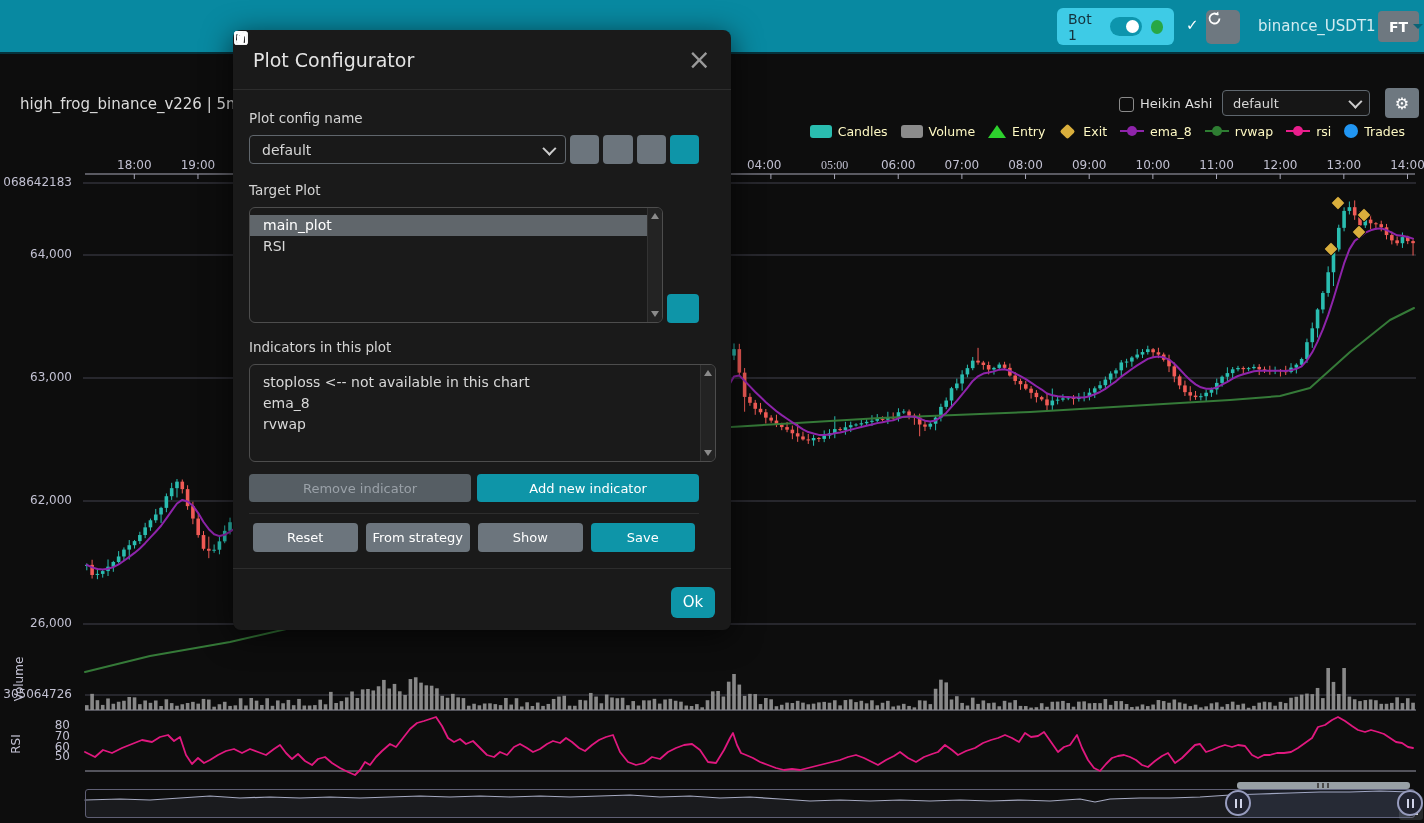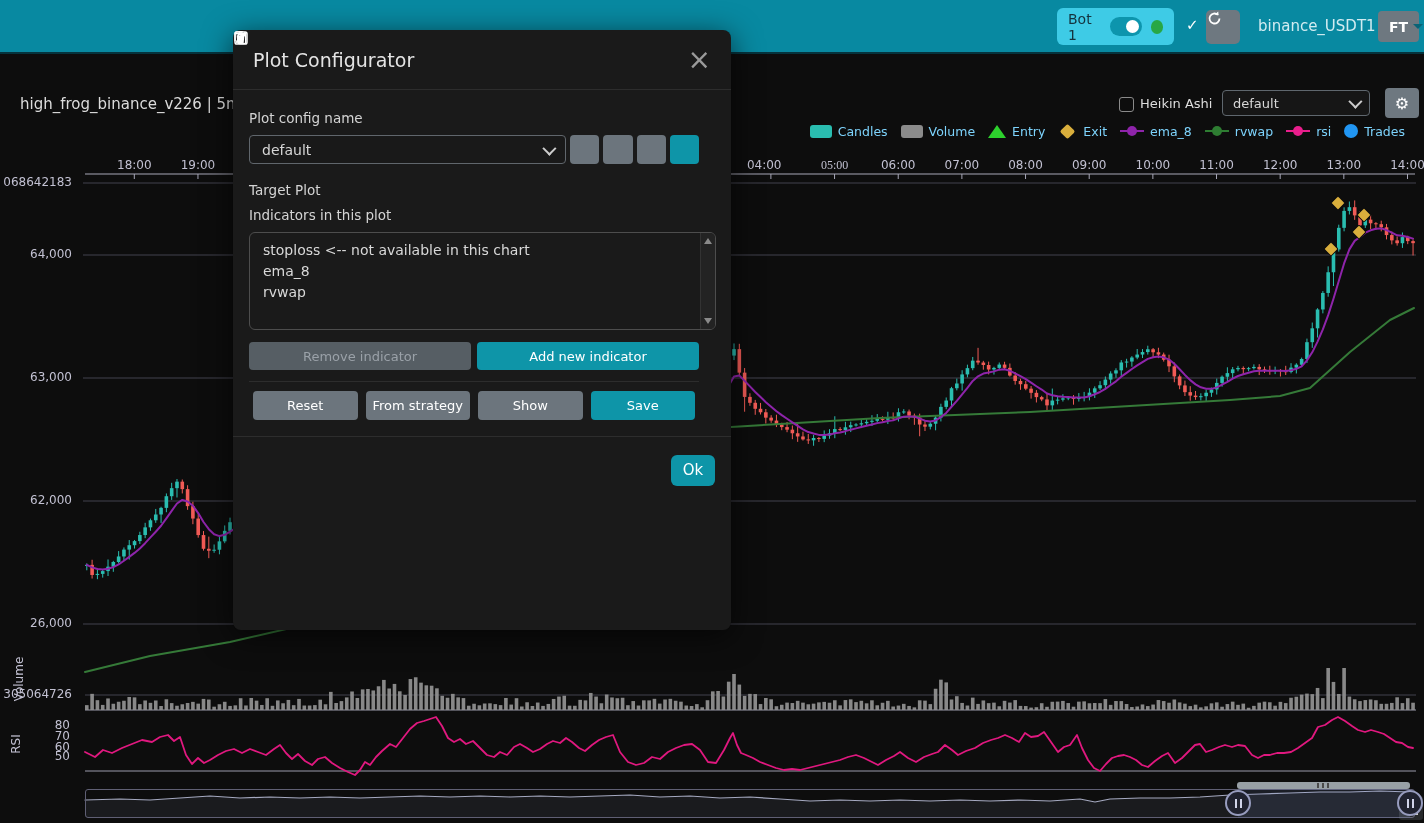--- a/index.html
+++ b/index.html
@@ -26,21 +26,21 @@
   #heikin-box{position:absolute;left:1119px;top:97px;width:13px;height:13px;border:1px solid #8a8a8a;border-radius:3px;background:transparent;cursor:pointer;}
   #heikin-label{position:absolute;left:1140px;top:96px;font-size:13px;color:#dddddd;}
   .ui-select{position:absolute;background:#161616;border:1px solid #5f676e;border-radius:4px;color:#d8d8d8;
     font-size:13px;display:flex;align-items:center;justify-content:space-between;padding:0 10px;box-sizing:border-box;cursor:pointer;}
   #plotconf-select-top{left:1222px;top:90px;width:148px;height:26px;}
   .chev{width:8px;height:8px;border-right:2px solid #cccccc;border-bottom:2px solid #cccccc;transform:rotate(45deg) translateY(-2px);}
   #gear-btn{position:absolute;left:1385px;top:88px;width:34px;height:30px;background:#6e7880;border-radius:4px;
     color:#fff;font-size:16px;display:flex;align-items:center;justify-content:center;cursor:pointer;}
   #legend{position:absolute;top:123px;right:19px;display:flex;align-items:center;gap:13px;height:16px;}
   .lg-item{display:flex;align-items:center;gap:6px;cursor:pointer;}
-  .lg-label{font-size:12.5px;color:#7dd3fc;}
+  .lg-label{font-size:12.5px;color:#fef9c3;}
   .lg-swatch{width:22px;height:13px;border-radius:3px;}
   .lg-tri{width:0;height:0;border-left:9px solid transparent;border-right:9px solid transparent;border-bottom:13px solid #2dd12d;}
   .lg-dia{width:11px;height:11px;transform:rotate(45deg);border-radius:2px;margin:0 4px;}
   .lg-circ{width:14px;height:14px;border-radius:50%;}
   .lg-linedot{position:relative;width:24px;height:13px;}
   .lg-linedot .ln{position:absolute;left:0;top:5.5px;width:24px;height:2px;}
   .lg-linedot .dt{position:absolute;left:7px;top:1.5px;width:10px;height:10px;border-radius:50%;}
   .ax-label{position:absolute;font-size:12px;color:#c2c1d2;}
   .ax-right{text-align:right;}
   .rot-label{position:absolute;font-size:12px;color:#c2c1d2;transform:rotate(-90deg);transform-origin:center;}
@@ -1058,20 +1058,38 @@
         </button>
         <button class="icon-btn teal">
           <svg width="16" height="16" viewBox="0 0 16 16">
             <rect x="2" y="2" width="12" height="12" rx="1.8" fill="none" stroke="#fff" stroke-width="1.5"></rect>
             <path d="M8 5v6M5 8h6" stroke="#fff" stroke-width="1.5"></path>
           </svg>
         </button>
       </div>
 
       <div class="fld-label">Target Plot</div>
+      <div id="target-row">
+        <div class="listbox" id="target-list">
+          <div class="list-inner" id="target-items">
+              <div class="list-item selected">main_plot</div>
+              <div class="list-item">RSI</div>
+            </div>
+          <div class="sbar">
+              <i class="up"></i>
+              <i class="dn"></i>
+            </div>
+        </div>
+        <button class="icon-btn teal">
+          <svg width="16" height="16" viewBox="0 0 16 16">
+            <rect x="2" y="2" width="12" height="12" rx="1.8" fill="none" stroke="#fff" stroke-width="1.5"></rect>
+            <path d="M8 5v6M5 8h6" stroke="#fff" stroke-width="1.5"></path>
+          </svg>
+        </button>
+      </div>
 
       <div class="fld-label">Indicators in this plot</div>
       <div class="listbox" id="indicator-list">
         <div class="list-inner" id="indicator-items">
             <div class="list-item">stoploss &lt;-- not available in this chart</div>
             <div class="list-item">ema_8</div>
             <div class="list-item">rvwap</div>
           </div>
         <div class="sbar">
             <i class="up"></i>

